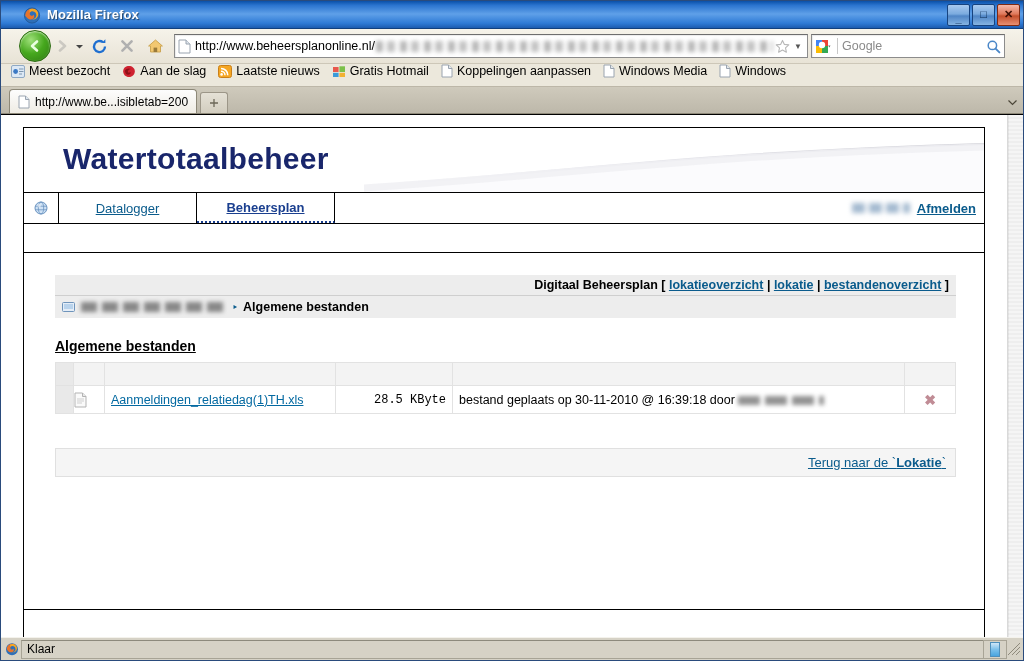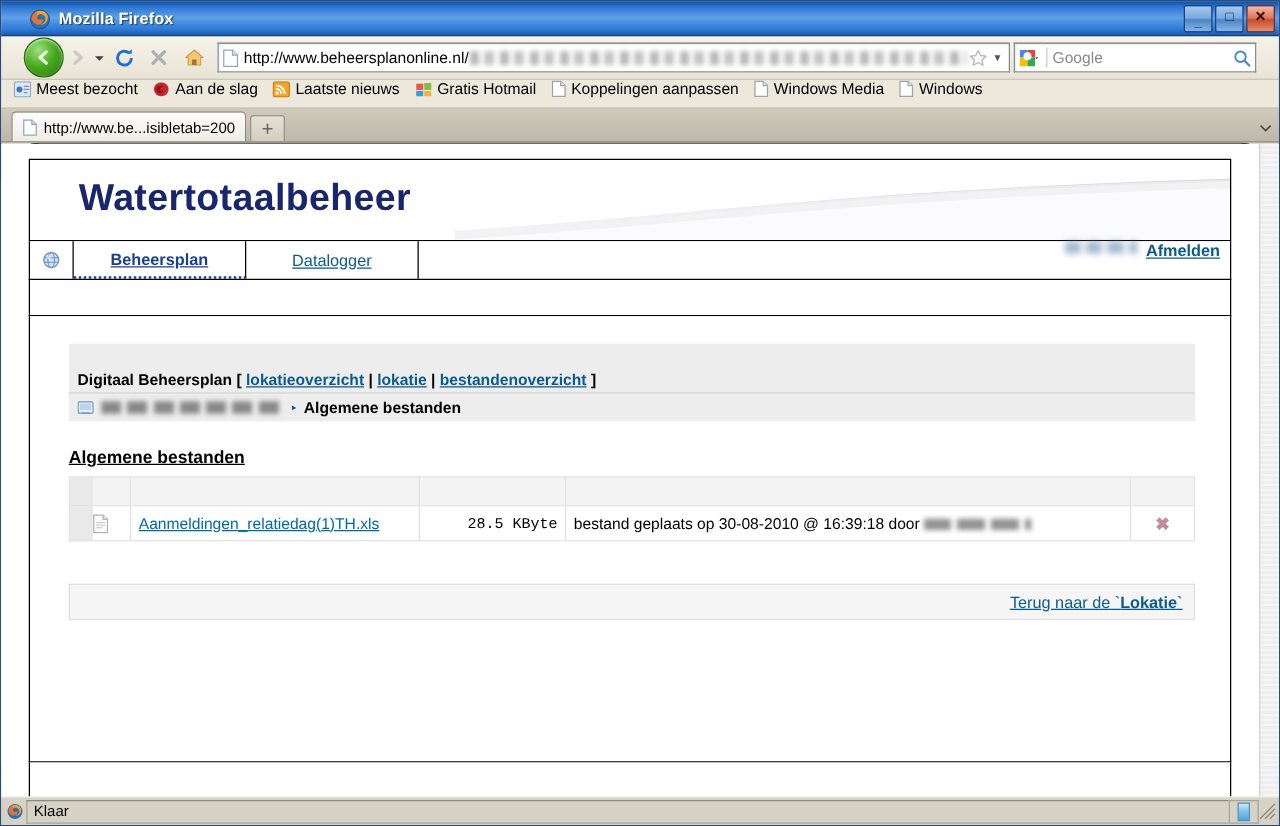--- a/index.html
+++ b/index.html
@@ -182,21 +182,20 @@
     position:absolute; right:4px; bottom:3px;
     width:14px;height:16px; display:flex;align-items:center;justify-content:center;
     color:#4b4638; font-size:8px;
   }
 
   
   .viewport {
     flex:1 1 auto; background:#fff; position:relative;
     display:flex; min-height:0;
     border-top:1px solid #000;
-    border-radius:31px;
   }
   .contentpane {
     flex:1 1 auto; overflow:hidden; position:relative; background:#fff;
     padding: 0;
   }
   .vscroll {
     width:15px; flex:0 0 auto;
     background: #f1f1f1;
     background-image: linear-gradient(90deg, rgba(0,0,0,0.06) 0 1px, transparent 1px),
       repeating-linear-gradient(0deg, #f5f5f5 0 2px, #eeeeee 2px 4px);
@@ -235,41 +234,41 @@
     width:137px; display:flex;align-items:center;justify-content:center;
     border-right:1px solid #000;
     font-size:13px;
   }
   .navtab.active { border-bottom: 2px dotted #1a3f8f; }
   .navtab a, .page a {
     color:#0a5b8c; text-decoration:underline;
   }
   .navtab.active a { color:#1a3f8f; font-weight:bold; }
   .navright {
-    flex:1 1 auto; display:flex; justify-content:flex-end;
+    flex:1 1 auto; display:flex; align-items:center; justify-content:flex-end;
     padding-right:8px; gap:7px;
   }
   .userblur {
     width:58px;height:10px;
     background: repeating-linear-gradient(90deg, rgba(90,130,170,.55) 0 13px, rgba(255,255,255,0) 13px 17px);
     filter: blur(2.4px);
   }
   .afmelden { font-size:13px; font-weight:bold; color:#0a5b8c; text-decoration:underline; }
 
   .spacerbox { border:1px solid #000; border-top:none; height:28px; background:#fff; }
 
   .bodybox {
     border:1px solid #000; border-top:none; background:#fff;
     min-height: 344px; padding: 12px 0 0 0;
   }
   .crumbbar {
     margin: 10px 28px 0 31px;
     background:#ededed; border-bottom:1px solid #cfcfcf;
-    padding: 22px 7px 3px 7px;
-    font-size:12.5px; font-weight:bold;
+    padding: 3px 7px 3px 7px;
+    font-size:12.5px; font-weight:bold;text-align:right;
   }
   .crumbbar .sep { color:#000; font-weight:bold; }
   .crumbbar a { color:#0a5b8c; font-weight:bold; text-decoration:underline; }
   .crumbrow {
     margin: 0 28px 0 31px; background:#ededed;
     padding: 3px 7px 4px 7px;
     display:flex; align-items:center; gap:6px;
     font-size:12.5px; font-weight:bold;
   }
   .locblur {
@@ -573,25 +572,25 @@
 
         <div class="navbox">
           <div class="navglobe">
             <svg width="14" height="14" viewBox="0 0 14 14">
               <circle cx="7" cy="7" r="6" fill="#cfe2f5" stroke="#6a93c0"></circle>
               <ellipse cx="7" cy="7" rx="2.7" ry="6" fill="none" stroke="#6a93c0" stroke-width=".8"></ellipse>
               <path d="M1.2 5.2h11.6M1.2 8.8h11.6" stroke="#6a93c0" stroke-width=".8"></path>
               <circle cx="5.2" cy="4.8" r="1.7" fill="#ffffff" opacity=".55"></circle>
             </svg>
           </div>
+          <div class="navtab">
+            <a href="#">Datalogger</a>
+          </div>
           <div class="navtab active">
             <a href="#">Beheersplan</a>
-          </div>
-          <div class="navtab">
-            <a href="#">Datalogger</a>
           </div>
           <div class="navright">
             <span class="userblur"></span>
             <a href="#" class="afmelden">Afmelden</a>
           </div>
         </div>
 
         <div class="spacerbox"></div>
 
         <div class="bodybox">
@@ -643,21 +642,21 @@
                         <path d="M1 1h7.5L12 4.5V15H1z" fill="#fafafa" stroke="#b3b3b3"></path>
                         <path d="M8.5 1v3.5H12" fill="#e9e9e9" stroke="#b3b3b3"></path>
                         <path d="M3 7h7M3 9h7M3 11h5" stroke="#cfcfcf"></path>
                       </svg>
                 </td>
                 <td class="namecell">
                   <a href="#">Aanmeldingen_relatiedag(1)TH.xls</a>
                 </td>
                 <td class="sizecell">28.5  KByte</td>
                 <td class="desccell">
-                  <span>bestand geplaats op 30-08-2010 @ 16:39:18 door</span>
+                  <span>bestand geplaats op 30-11-2010 @ 16:39:18 door</span>
                   <span class="userblur2"></span>
                 </td>
                 <td class="delcell">
                   <span class="delx">✖</span>
                 </td>
               </tr>
 
 
             </tbody>
               </table>

